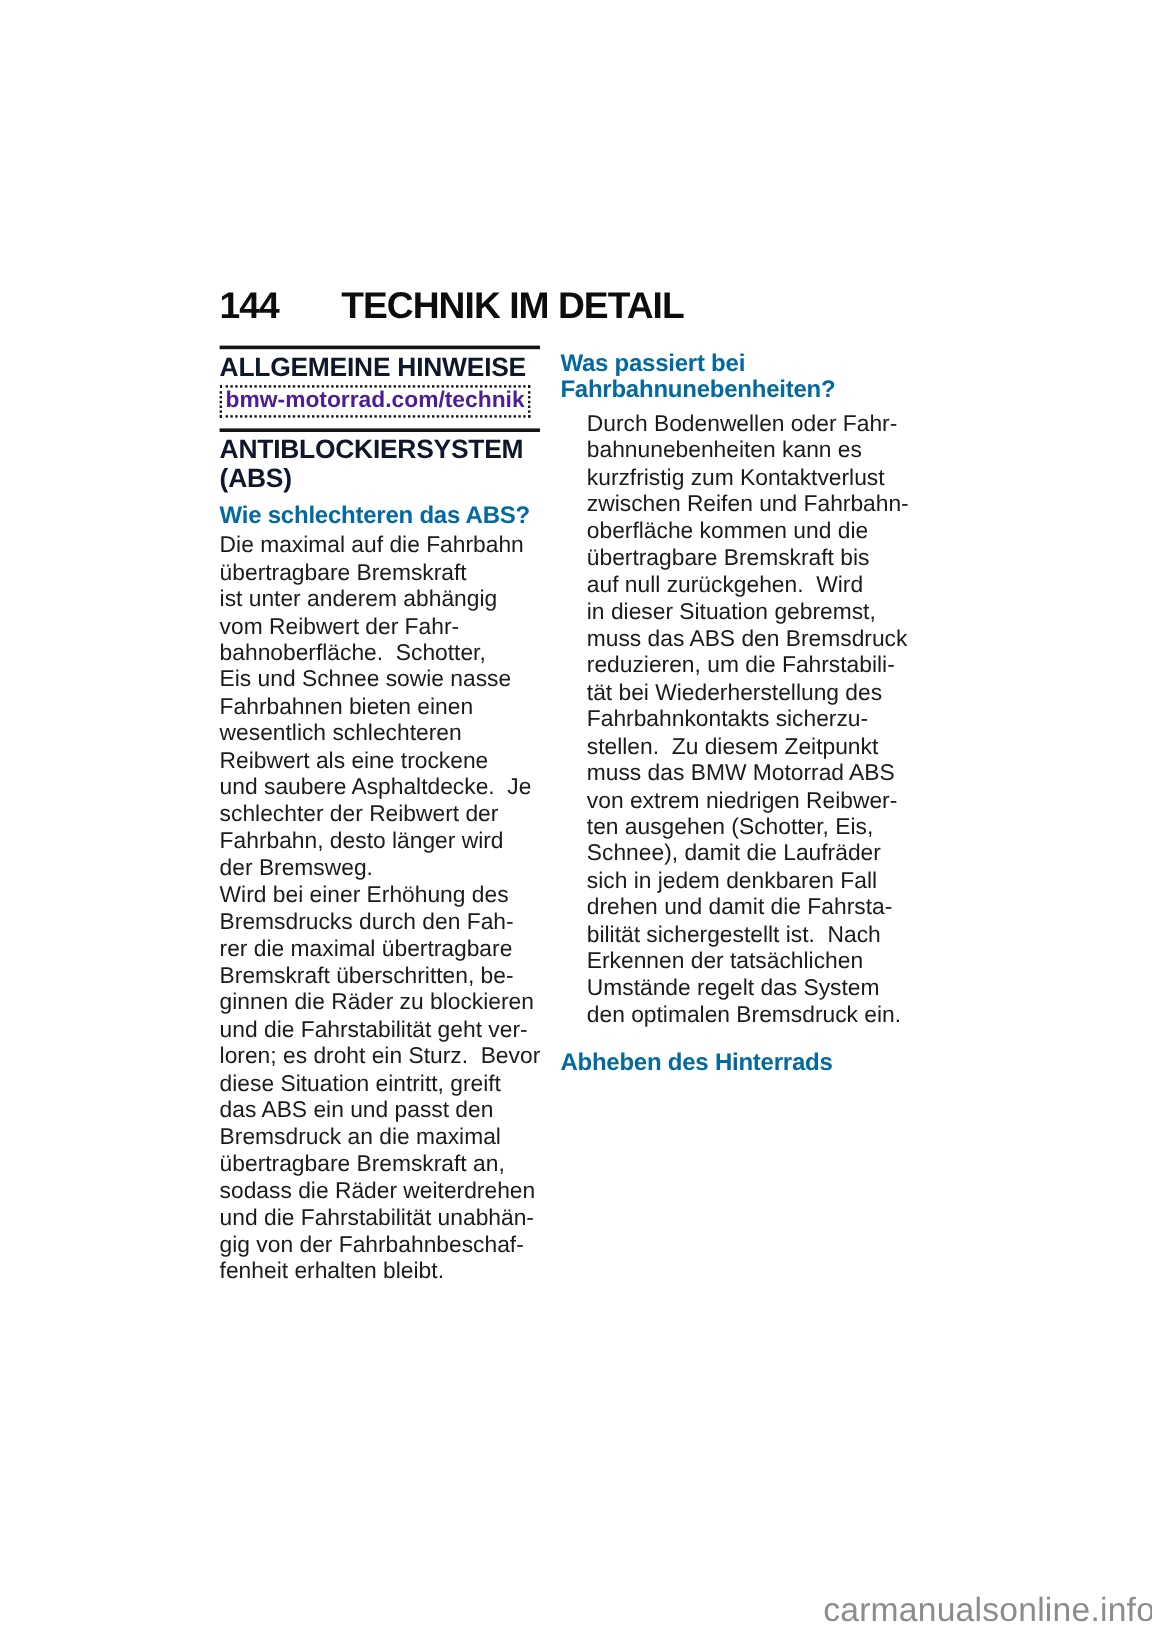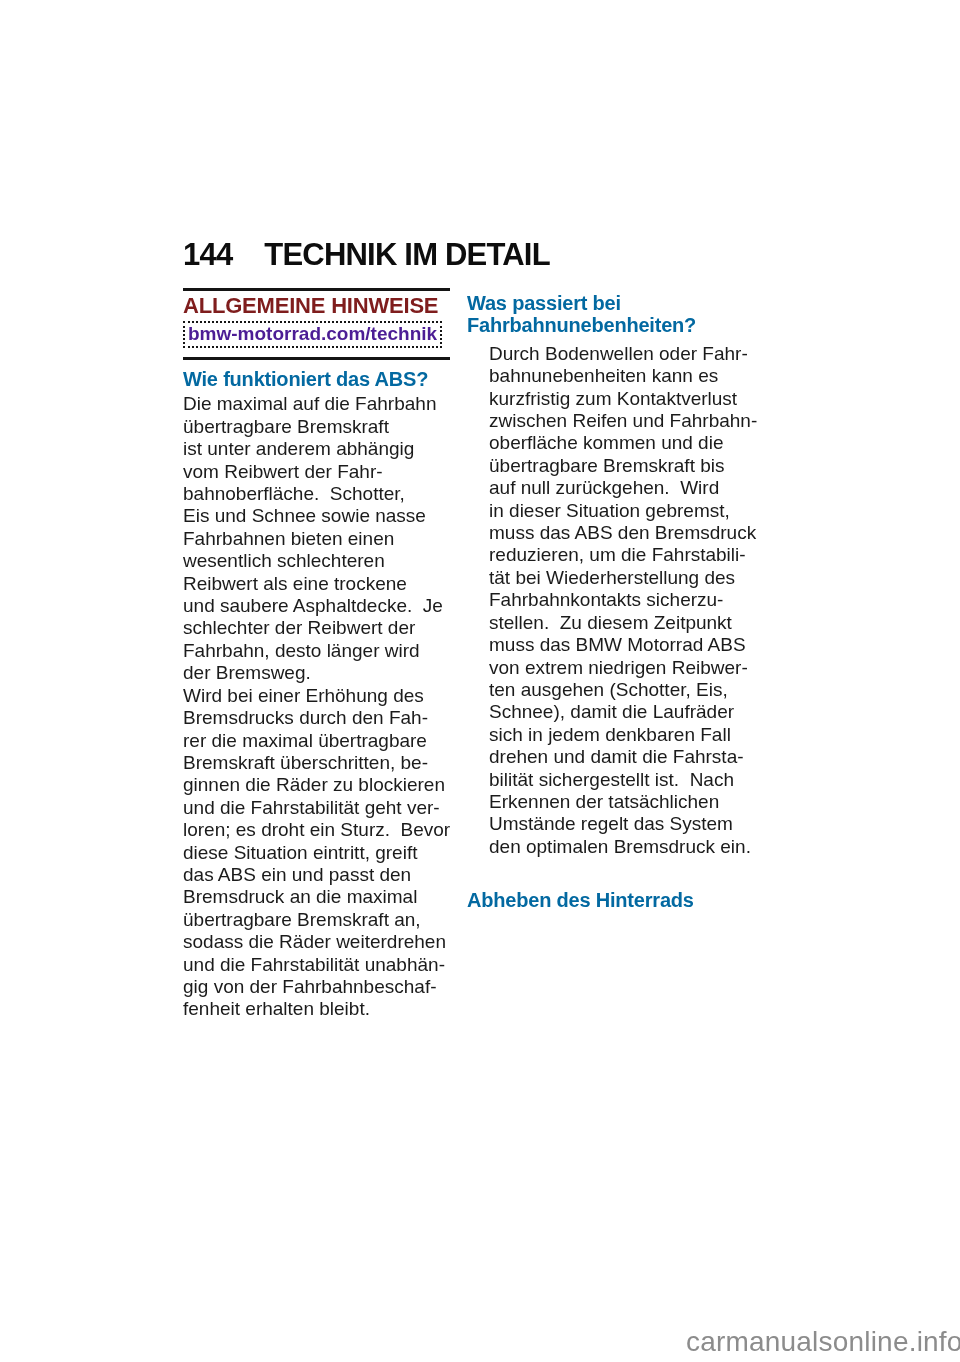--- a/index.html
+++ b/index.html
@@ -14,21 +14,21 @@
     font-family: "Liberation Sans", sans-serif;
     color: #1a1a1a;
     overflow: hidden;
   }
   .page-header {
     position: absolute;
     left: 183px;
     top: 237px;
     display: flex;
     align-items: flex-end;
-    gap: 32px;
+    gap: 52px;
     font-weight: 900;
     font-size: 31px;
     letter-spacing: -0.8px;
     color: #0d0d0d;
     white-space: nowrap;
   }
   .col {
     position: absolute;
     top: 288px;
   }
@@ -41,21 +41,21 @@
     margin: 0;
   }
   .rule.second { margin-top: 9px; }
 
   .section-heading {
     margin: 3px 0 0 0;
     font-size: 22px;
     line-height: 24px;
     font-weight: 800;
     letter-spacing: -0.2px;
-    color: #7f1d1d;
+    color: #0f172a;
     white-space: pre;
   }
   .sub-heading {
     margin: 8px 0 0 0;
     font-size: 20px;
     line-height: 22.4px;
     font-weight: 700;
     letter-spacing: -0.2px;
     color: #0369a1;
     white-space: pre;
@@ -76,21 +76,21 @@
     padding: 0 3px 1px 3px;
     font-size: 19px;
     line-height: 22px;
     font-weight: 700;
     color: #4c1d95;
     text-decoration: none;
     white-space: nowrap;
   }
   .col-right .sub-heading.first { margin-top: 4px; }
   .col-right .body-text { margin-top: 6px; margin-left: 22px; }
-  .col-right .sub-heading.later { margin-top: 31px; }
+  .col-right .sub-heading.later { margin-top: 17px; }
 
   .watermark {
     position: absolute;
     left: 686px;
     top: 1327px;
     font-size: 28px;
     line-height: 30px;
     color: #8c8c8c;
     letter-spacing: 0.2px;
     white-space: nowrap;
@@ -102,21 +102,23 @@
 <div class="page-header">
   <span>144</span>
   <span>TECHNIK IM DETAIL</span>
 </div>
 
 <div class="col col-left">
   <hr class="rule">
   <h2 class="section-heading">ALLGEMEINE HINWEISE</h2>
   <a class="link-box" href="#">bmw-motorrad.com/technik</a>
   <hr class="rule second">
-  <h3 class="sub-heading">Wie funktioniert das ABS?</h3>
+  <h2 class="section-heading">ANTIBLOCKIERSYSTEM
+(ABS)</h2>
+  <h3 class="sub-heading">Wie schlechteren das ABS?</h3>
   <p class="body-text tight">Die maximal auf die Fahrbahn
 übertragbare Bremskraft
 ist unter anderem abhängig
 vom Reibwert der Fahr-
 bahnoberfläche.  Schotter,
 Eis und Schnee sowie nasse
 Fahrbahnen bieten einen
 wesentlich schlechteren
 Reibwert als eine trockene
 und saubere Asphaltdecke.  Je

